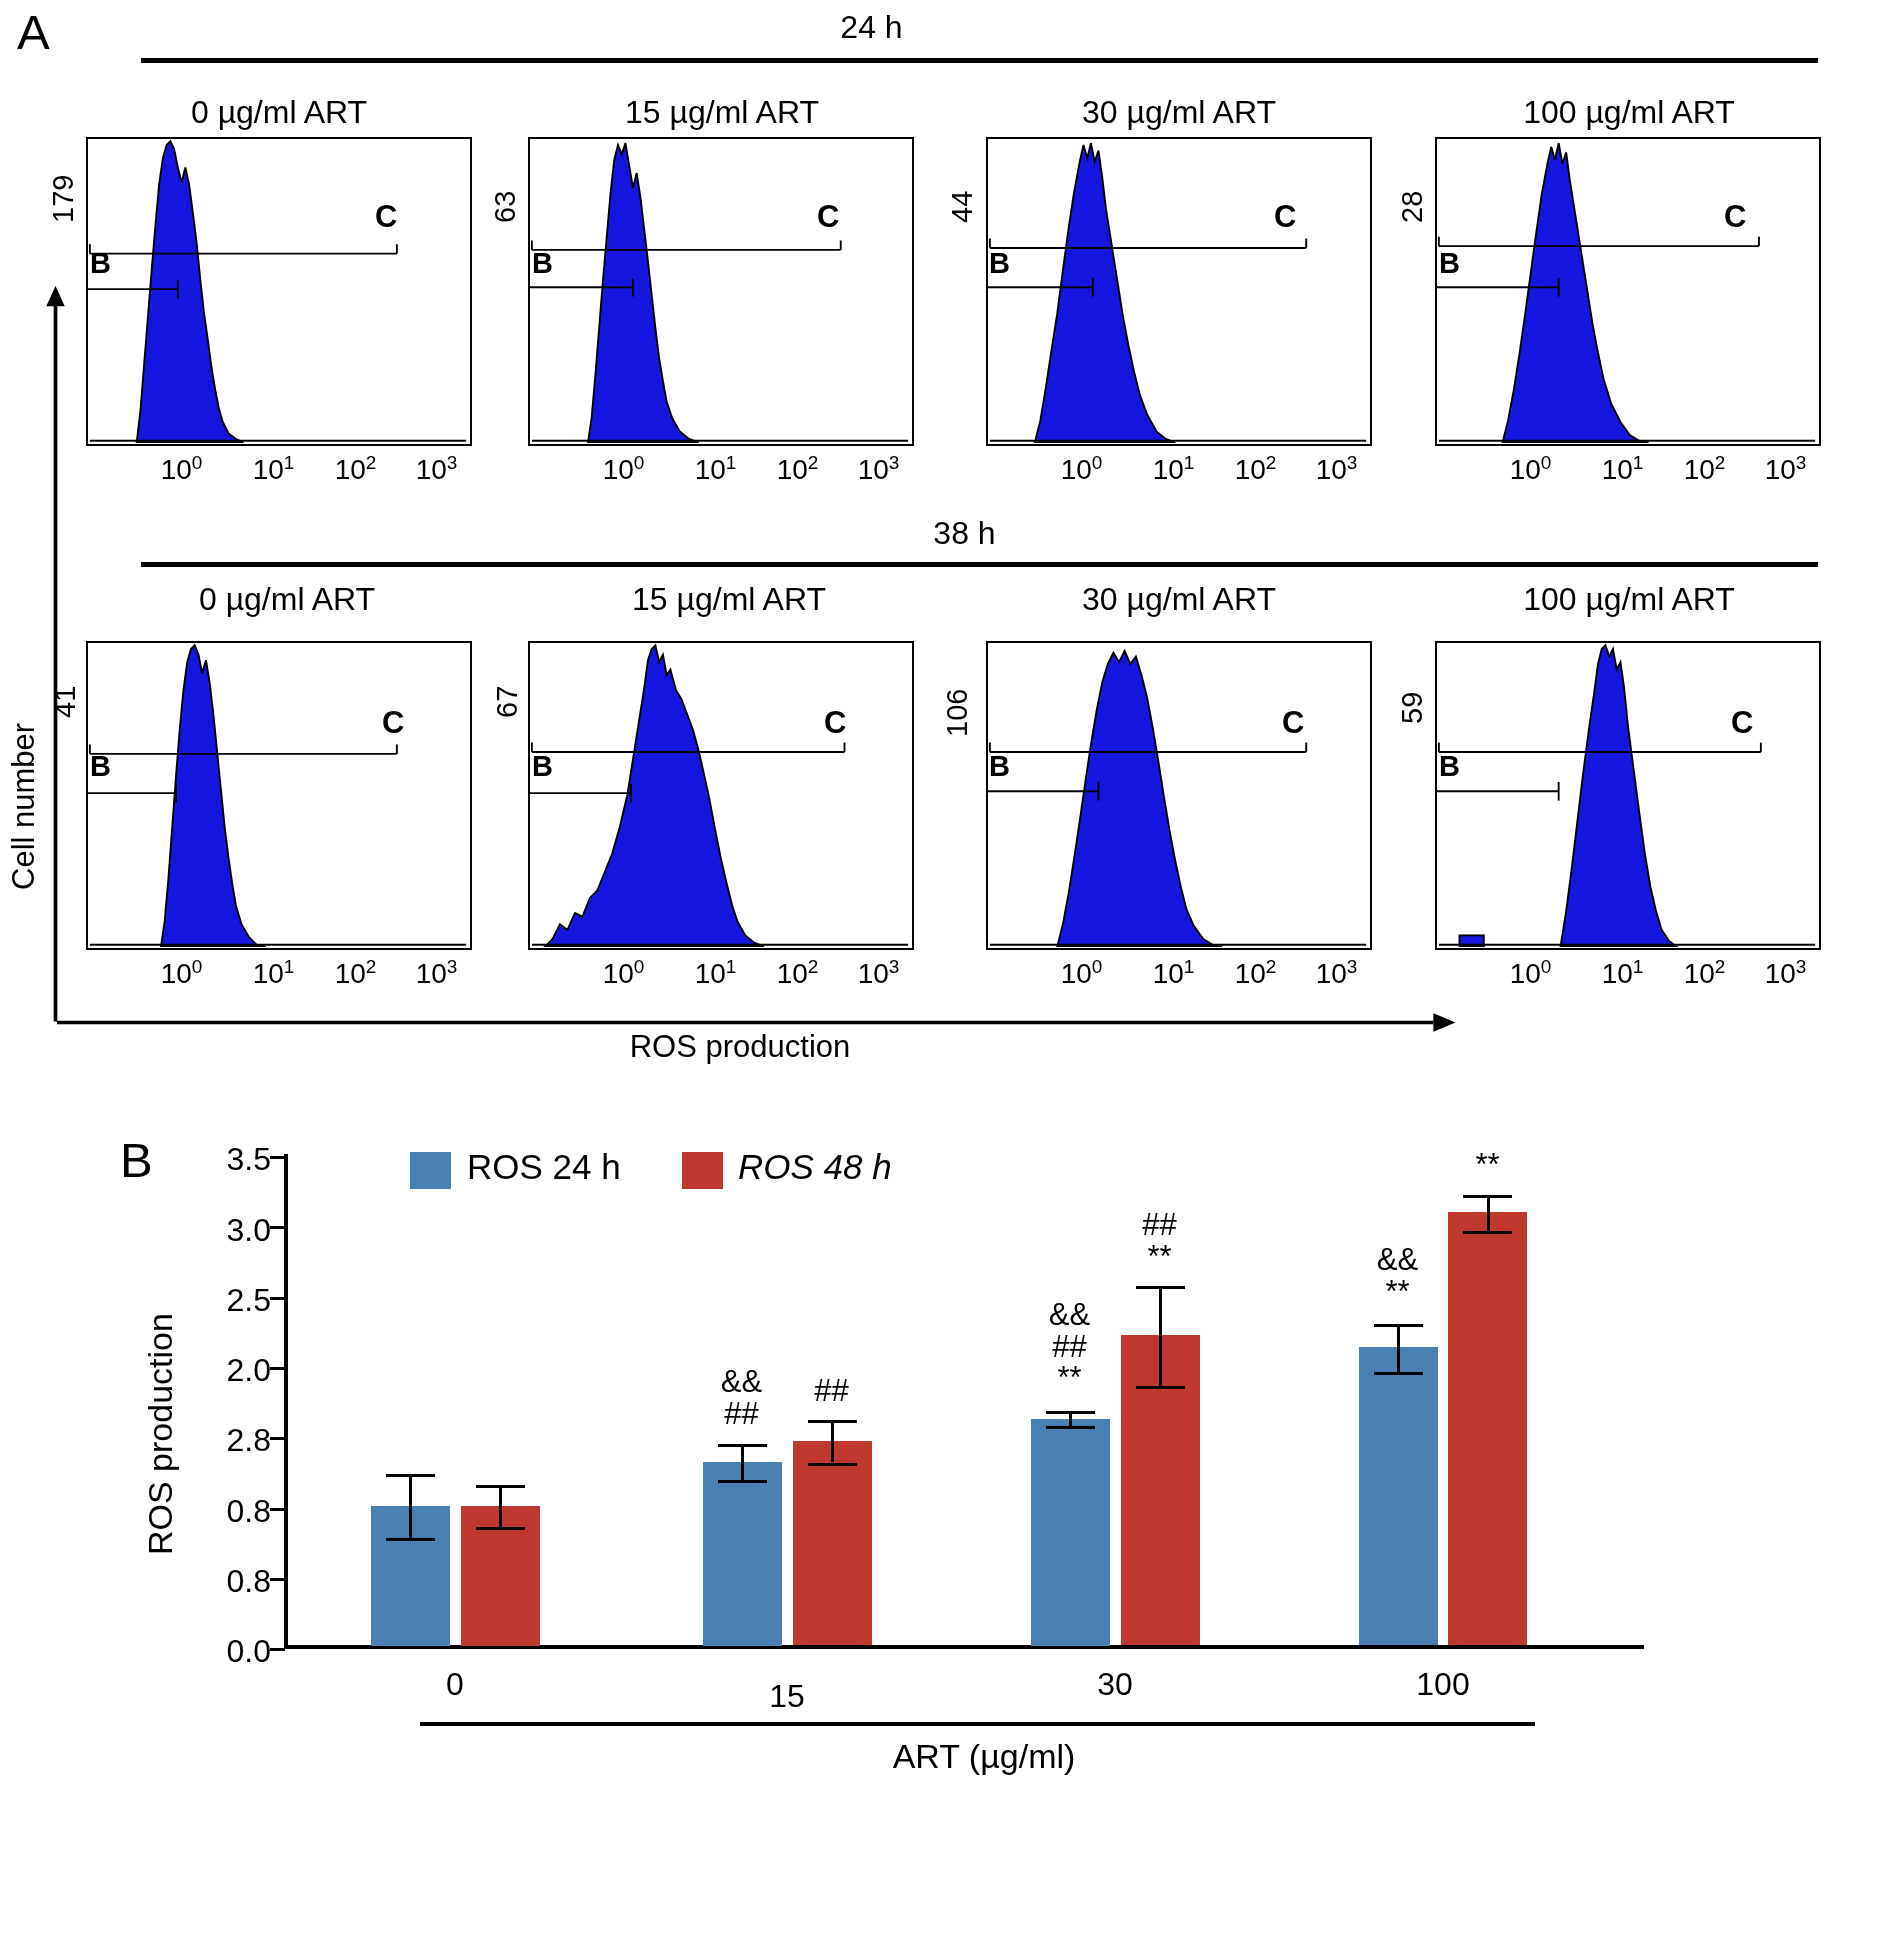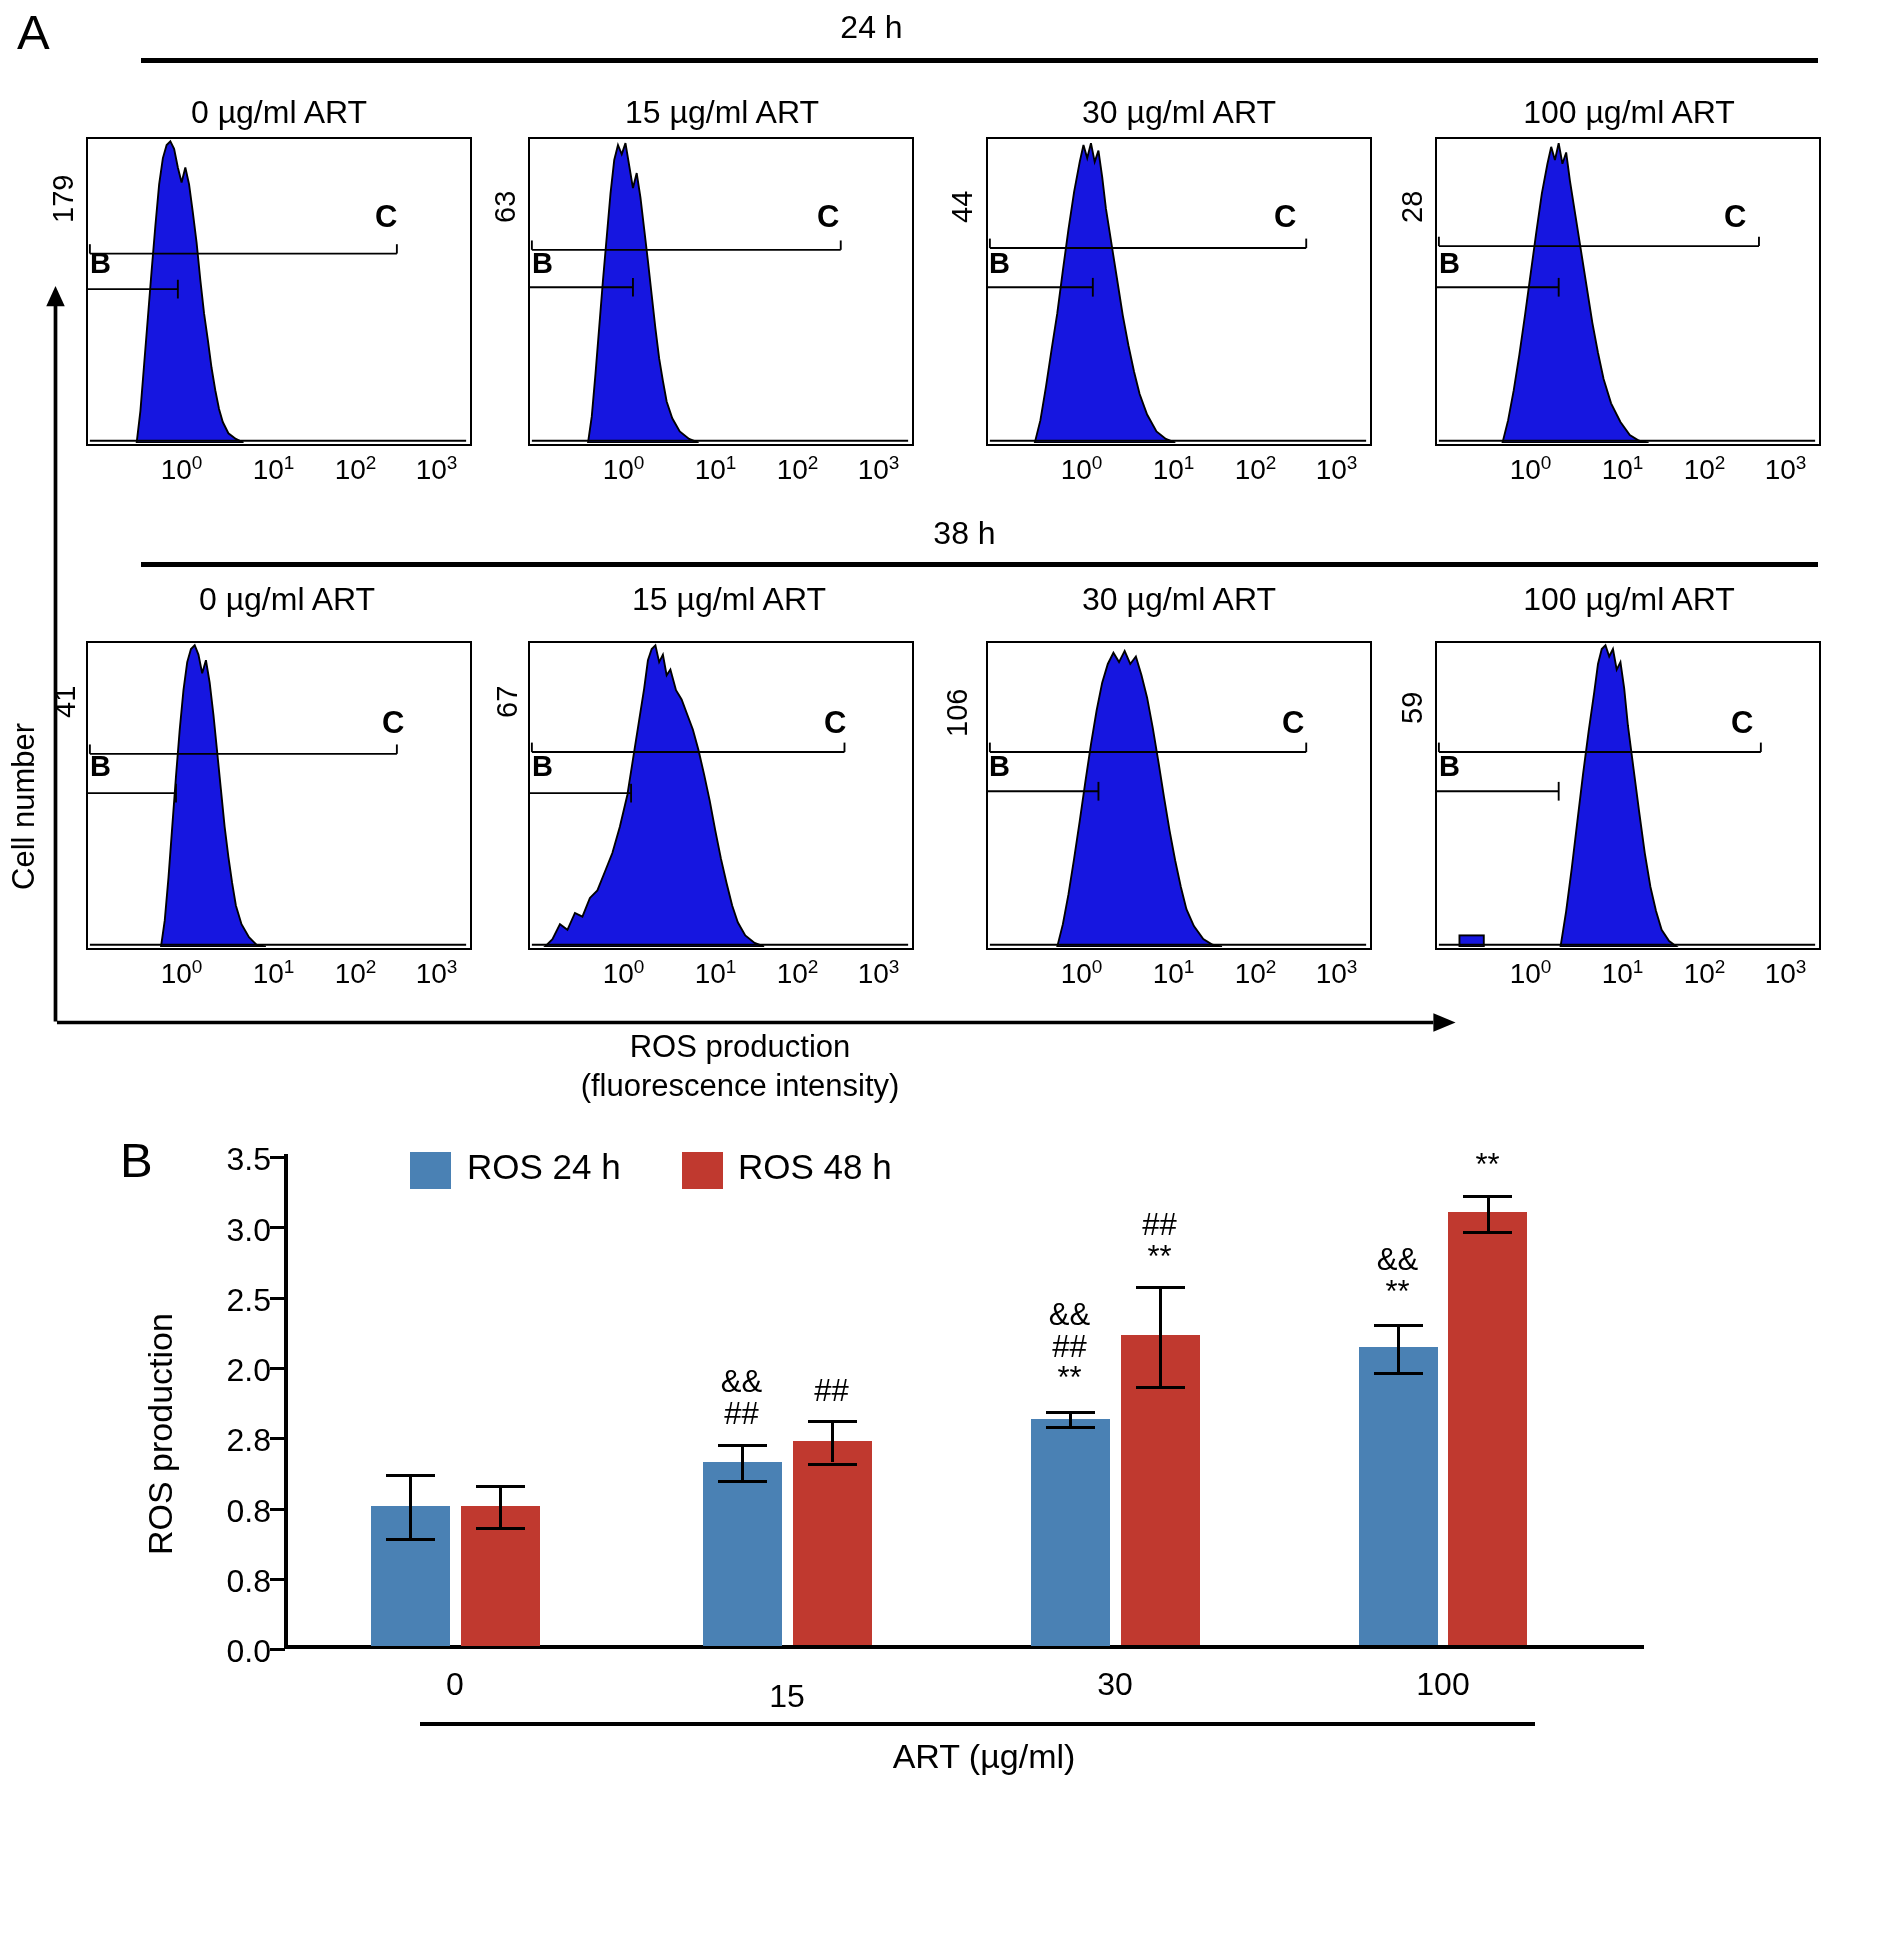--- a/index.html
+++ b/index.html
@@ -248,21 +248,20 @@
       <span class="xtick" style="left:232px;top:0;width:75px;"><span>10</span><sup>2</sup></span>
       <span class="xtick" style="left:313px;top:0;width:75px;"><span>10</span><sup>3</sup></span>
     </div>
   </div>
 
   <svg class="axis-arrow" style="left:37px;top:1004px;" width="1433" height="37" viewBox="0 0 1530 40">
     <line x1="12" y1="20" x2="1500" y2="20" stroke="#000" stroke-width="4"></line>
     <polygon points="1524,20 1500,10 1500,30" fill="#000"></polygon>
   </svg>
   <div class="axis-cap" style="left:412px;top:1029px;width:656px;">ROS production</div>
-  <div class="axis-cap" style="left:412px;top:1068px;width:656px;">(fluorescence intensity)</div>
 </div>
 
 <div id="panelB">
   <div class="panel-letter" style="left:120px;top:17px;">B</div>
 
   <div class="b-axis-line" style="left:284px;top:39px;width:3.7px;height:495px;"></div>
   <div class="b-axis-line" style="left:284px;top:530px;width:1360px;height:3.7px;"></div>
 
   <div class="b-ytick" style="left:187px;top:26px;">3.5</div>
   <div class="b-axis-line" style="left:270px;top:41px;width:15px;height:2.8px;"></div>
@@ -279,21 +278,21 @@
   <div class="b-ytick" style="left:187px;top:448px;">0.8</div>
   <div class="b-axis-line" style="left:270px;top:463px;width:15px;height:2.8px;"></div>
   <div class="b-ytick" style="left:187px;top:518px;">0.0</div>
   <div class="b-axis-line" style="left:270px;top:533px;width:15px;height:2.8px;"></div>
 
   <div class="b-ylabel" style="left:141px;top:178px;height:262px;">ROS production</div>
 
   <div class="legend-swatch" style="left:410px;top:37px;background:#4a81b4;"></div>
   <div class="legend-text" style="left:467px;top:32px;">ROS 24 h</div>
   <div class="legend-swatch" style="left:682px;top:37px;background:#c0392f;"></div>
-  <div class="legend-text" style="left:738px;top:32px;">ROS 48 h</div>
+  <div class="legend-text" style="left:738px;top:32px;font-style:italic;">ROS 48 h</div>
 
   <div class="bar" style="left:371px;top:391px;width:79px;height:140px;background:#4a81b4;"></div>
   <div class="errbar" style="left:409px;top:359px;height:64px;"></div>
   <div class="errcap" style="left:386px;top:359px;width:49px;"></div>
   <div class="errcap" style="left:386px;top:423px;width:49px;"></div>
 
   <div class="bar" style="left:461px;top:391px;width:79px;height:140px;background:#c0392f;"></div>
   <div class="errbar" style="left:499px;top:370px;height:42px;"></div>
   <div class="errcap" style="left:476px;top:370px;width:49px;"></div>
   <div class="errcap" style="left:476px;top:412px;width:49px;"></div>

